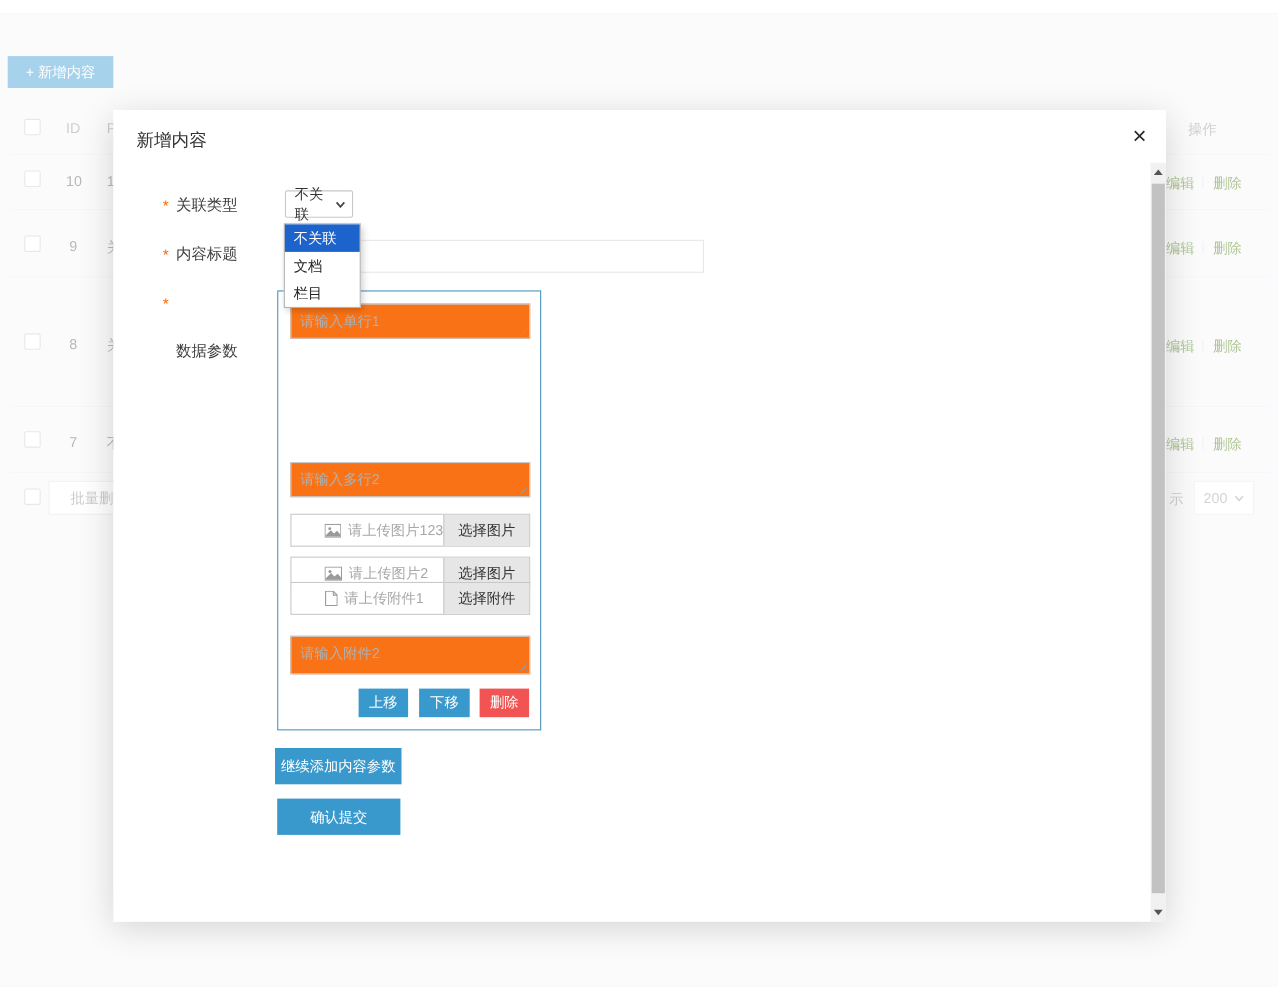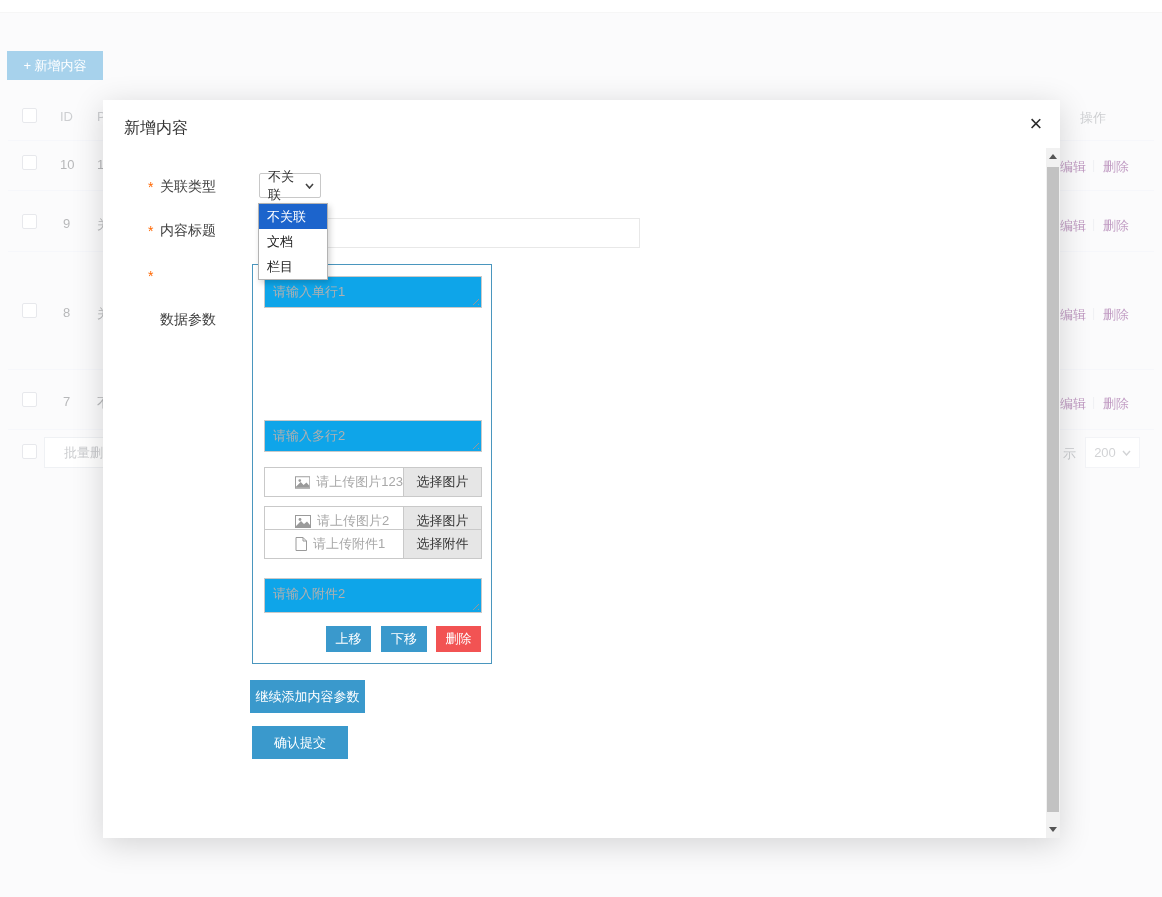--- a/index.html
+++ b/index.html
@@ -17,21 +17,21 @@
   .add-btn {
     left:7px; top:51px; width:96px; height:29px;
     background:#3d9cd6; color:#fff; font-size:13px;
     display:flex; align-items:center; justify-content:center;
     border:none; cursor:pointer;
   }
   .checkbox { width:15px; height:15px; border:1px solid #c9ccd4; border-radius:2px; background:#fff; }
   .th { color:#909399; font-size:13px; }
   .td { color:#606266; font-size:13px; }
   .row-line { left:8px; width:1146px; height:1px; background:#ebeef5; }
-  .link { font-size:13px; color:#701a75; cursor:pointer; }
+  .link { font-size:13px; color:#4d7c0f; cursor:pointer; }
   .link-sep { font-size:12px; color:#dcdfe6; }
   .batch-btn {
     left:44px; top:437px; width:92px; height:31px;
     background:#fff; border:1px solid #dcdfe6; color:#8a8d93; font-size:13px;
     display:flex; align-items:center; justify-content:center;
   }
   .pagesize {
     left:1085px; top:437px; width:55px; height:31px;
     background:#fff; border:1px solid #e4e7ed; color:#9b9ea3; font-size:13px;
     display:flex; align-items:center; justify-content:center; gap:6px;
@@ -70,21 +70,21 @@
     left:156px; top:118px; width:381px; height:30px;
     border:1px solid #e8e8e8; background:#fff; font-size:13px; color:#333;
     padding:0 8px; outline:none;
   }
 
   .params-box { left:149px; top:164px; width:240px; height:400px; border:1px solid #4a96be; background:#fff; }
 
   .ta-wrap { position:absolute; left:11px; width:218px; }
   .ta {
     width:100%; height:100%; resize:none; outline:none;
-    border:1px solid #c9c9c9; background:#0ea5e9; font-family:"Liberation Sans","DejaVu Sans",sans-serif;
+    border:1px solid #c9c9c9; background:#f97316; font-family:"Liberation Sans","DejaVu Sans",sans-serif;
     font-size:13px; color:#333; padding:6px 8px;
   }
   .ta::placeholder { color:#b0b0b0; }
   .grip { position:absolute; right:3px; bottom:3px; width:9px; height:9px;
     clip-path:polygon(100% 0,100% 100%,0 100%);
     background:repeating-linear-gradient(135deg,#979797 0 1px,transparent 1px 4px);
     pointer-events:none; }
 
   .upload-row { position:absolute; left:11px; width:218px; height:30px;
     border:1px solid #c9c9c9; background:#fff; display:flex; align-items:stretch;padding-left:24px; }
@@ -257,21 +257,21 @@
       <textarea class="ta" placeholder="请输入附件2" style=""></textarea>
       <span class="grip"></span>
     </div>
   </div>
 
   <button class="mini-btn mini-blue" style="left:223px; width:45px;">上移</button>
   <button class="mini-btn mini-blue" style="left:278px; width:46px;">下移</button>
   <button class="mini-btn mini-red" style="left:333px; width:45px;">删除</button>
 
   <button class="big-btn" style="left:147px; top:580px; width:115px;">继续添加内容参数</button>
-  <button class="big-btn" style="left:149px; top:626px; width:96px;">确认提交</button>
+  <button class="big-btn" style="left:149px; top:626px; width:112px;">确认提交</button>
 
   <div class="abs sb-track">
     <div class="sb-arrow" style="top:0;">
         <span class="tri-up"></span>
       </div>
     <div class="sb-thumb"></div>
     <div class="sb-arrow" style="bottom:0;">
         <span class="tri-down"></span>
       </div>
   </div>

